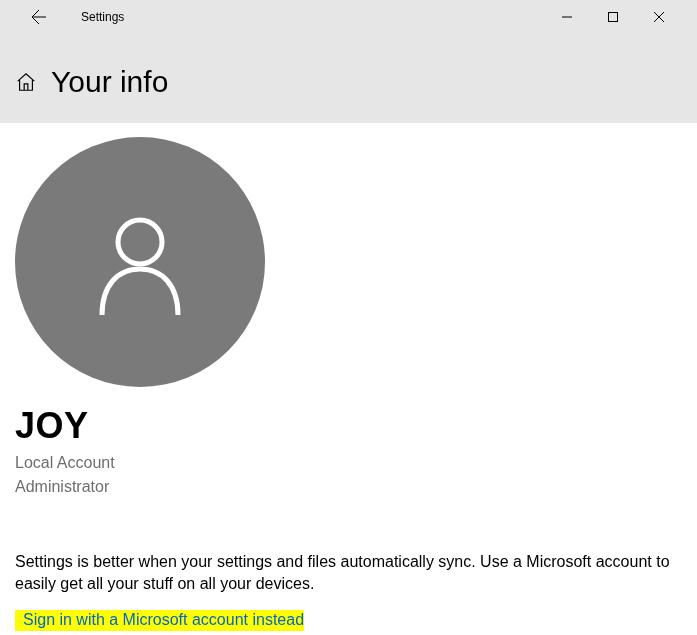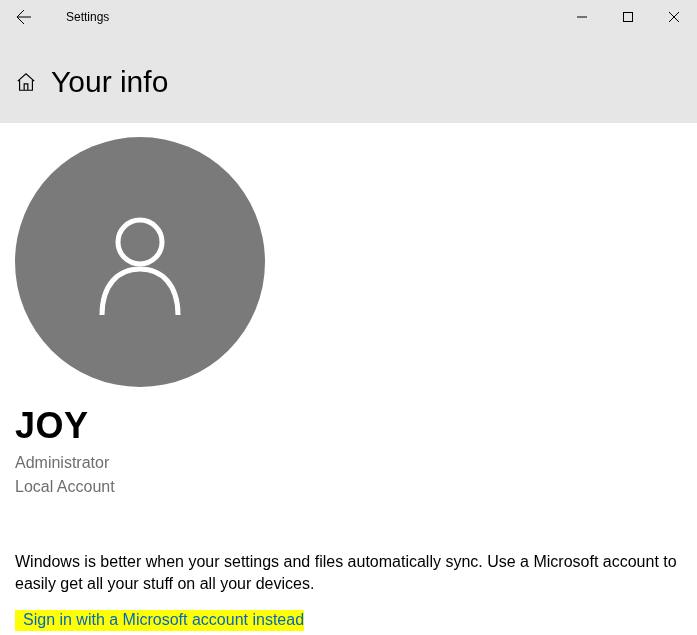--- a/index.html
+++ b/index.html
@@ -12,21 +12,21 @@
       width: 697px;
       height: 635px;
       background: #ffffff;
       overflow: hidden;
     }
     .titlebar {
       height: 33px;
       background: #e6e6e6;
       display: flex;
       align-items: center;
-      padding: 0;
+      padding: 15px;
     }
     .back-btn {
       width: 48px;
       height: 33px;
       display: flex;
       align-items: center;
       justify-content: center;
       color: #000;
     }
     .back-btn svg {
@@ -161,19 +161,19 @@
 
 <div class="content">
   <div class="avatar">
     <svg viewBox="0 0 100 110" fill="none" stroke="#ffffff" stroke-width="5">
       <circle cx="50" cy="35" r="22"></circle>
       <path d="M12 108 C12 78 28 62 50 62 C72 62 88 78 88 108"></path>
     </svg>
   </div>
 
   <div class="username">JOY</div>
+  <div class="account-type">Local Account</div>
   <div class="account-type">Administrator</div>
-  <div class="account-type">Local Account</div>
 
-  <p class="description">Windows is better when your settings and files automatically sync. Use a Microsoft account to easily get all your stuff on all your devices.</p>
+  <p class="description">Settings is better when your settings and files automatically sync. Use a Microsoft account to easily get all your stuff on all your devices.</p>
 
   <a href="#" class="signin-link">Sign in with a Microsoft account instead</a>
 </div>
 
 </body></html>

